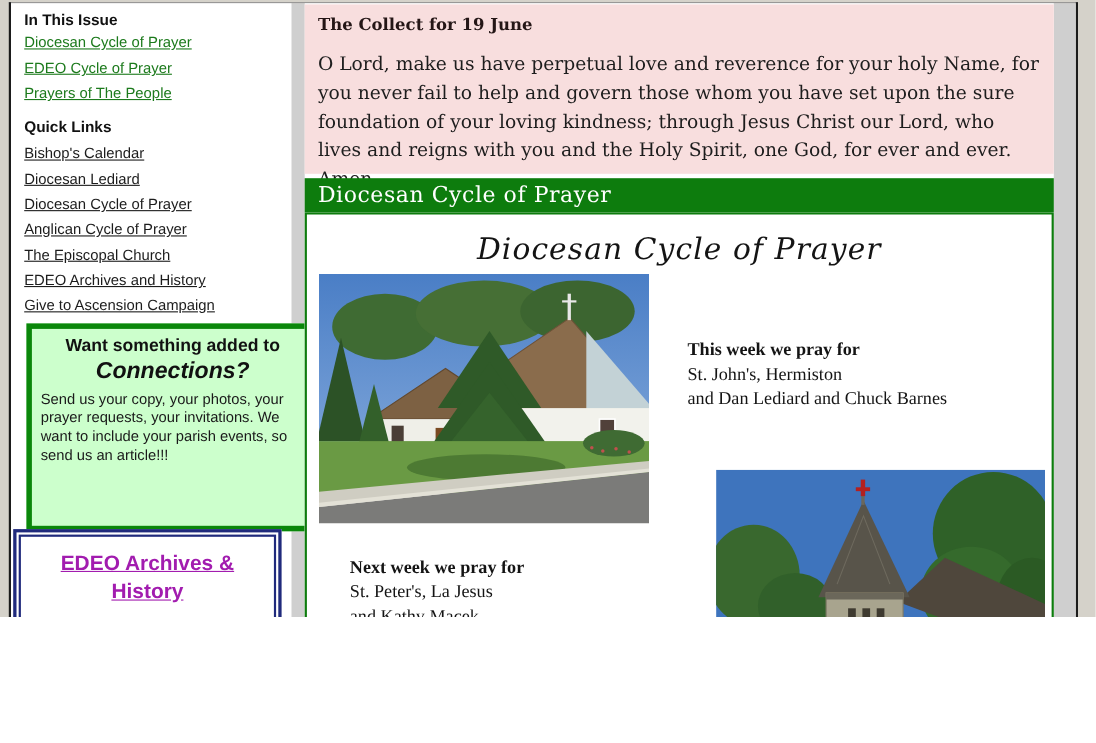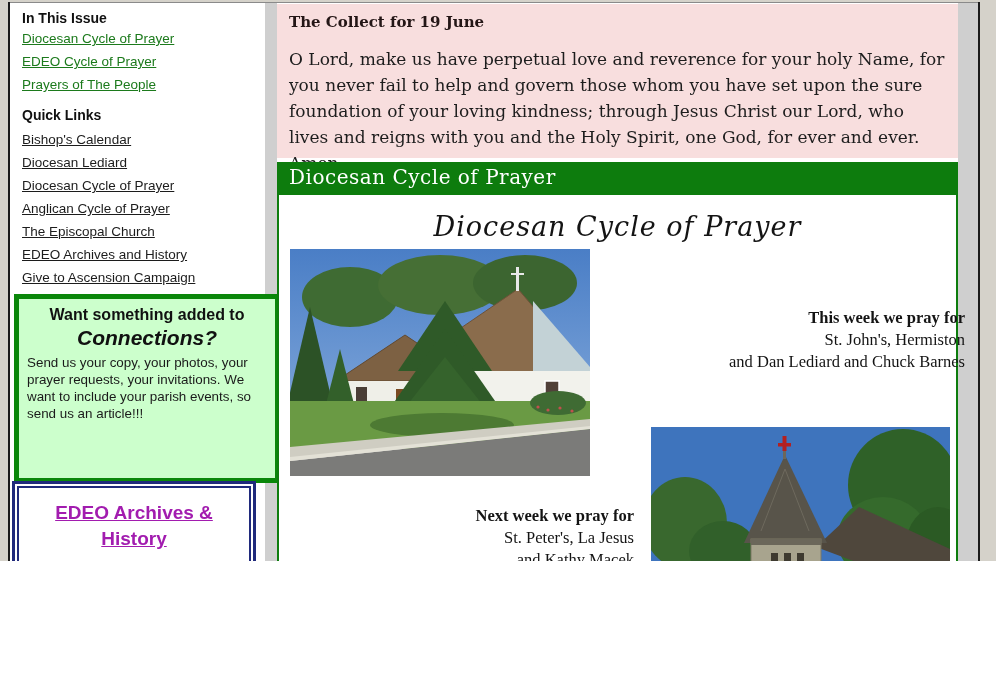--- a/index.html
+++ b/index.html
@@ -15,21 +15,21 @@
   .sidebar-col{position:absolute;left:0;top:0;width:255px;height:672px;background:#ffffff;}
   .main-col{position:absolute;left:267px;top:0;width:681px;height:672px;background:#ffffff;}
 
   
   .sb-heading{position:absolute;left:12px;font-weight:bold;font-size:14px;color:#111;}
   .sb-links{position:absolute;left:12px;width:235px;}
   .sb-links a{display:block;line-height:23px;font-size:13.5px;text-decoration:underline;cursor:pointer;}
   .green-links a{color:#1c7a1c;}
   .dark-links a{color:#1c1c1c;}
 
-  .promo{position:absolute;left:4px;top:291px;width:240px;height:173px;background:#ccffcc;
+  .promo{position:absolute;left:14px;top:291px;width:240px;height:173px;background:#ccffcc;
          border:5px solid #0a870a;box-sizing:content-box;padding:6px 8px 0 8px;overflow:hidden;}
   .promo-heading{text-align:center;font-weight:bold;font-size:16px;line-height:20px;color:#111;}
   .promo-title{text-align:center;font-weight:bold;font-style:italic;font-size:21px;line-height:26px;color:#111;}
   .promo-body{font-size:13.4px;line-height:17px;margin-top:3px;color:#1a1a1a;}
   .promo-email{font-size:13.4px;line-height:17px;color:#0000cc;text-decoration:underline;cursor:pointer;display:inline-block;}
 
   .archives{position:absolute;left:2px;top:478px;width:234px;height:320px;border:3px solid #202a7c;padding:2px;background:#fff;}
   .archives-inner{border:2px solid #202a7c;height:100%;box-sizing:border-box;background:#fff;text-align:center;}
   .archives-title{margin:12px 18px 0 18px;font-family:Liberation Sans, sans-serif;font-weight:bold;font-size:19px;
                   line-height:26px;color:#a21caf;text-decoration:underline;}
@@ -44,24 +44,24 @@
   .band1{position:absolute;left:0;top:159px;width:681px;height:31px;background:#0d7c0d;box-sizing:border-box;
          color:#ffffff;font-family:"DejaVu Serif",serif;font-size:20px;line-height:31px;padding-left:12px;letter-spacing:0.5px;}
 
   .section1{position:absolute;left:0;top:190px;width:681px;height:462px;background:#ffffff;
             border:2px solid #0d7c0d;box-sizing:border-box;}
   .script-heading{margin-top:16px;text-align:center;font-family:"DejaVu Serif",serif;font-style:italic;
                   font-size:27px;color:#141414;letter-spacing:1px;}
   .photo{position:absolute;display:block;}
   .photo1{left:11px;top:54px;}
   .photo2{left:372px;top:232px;}
-  .pray{position:absolute;text-align:right;font-family:"Liberation Serif",serif;font-size:16.5px;line-height:22px;color:#141414;}
+  .pray{position:absolute;text-align:left;font-family:"Liberation Serif",serif;font-size:16.5px;line-height:22px;color:#141414;}
   .pray .lead{font-weight:bold;}
   .thisweek{left:346px;top:112px;width:340px;}
-  .nextweek{left:55px;top:310px;width:300px;}
+  .nextweek{left:39px;top:310px;width:300px;}
 
   .band2{position:absolute;left:0;top:655px;width:681px;height:30px;background:#000000;box-sizing:border-box;
          color:#ffffff;font-weight:bold;font-size:15px;padding:7px 0 0 8px;font-family:"Liberation Sans",sans-serif;}
 </style>
 </head>
 <body>
 
 <div class="screen">
   <div class="win-border-top"></div>
   <div class="win-border-left"></div>

